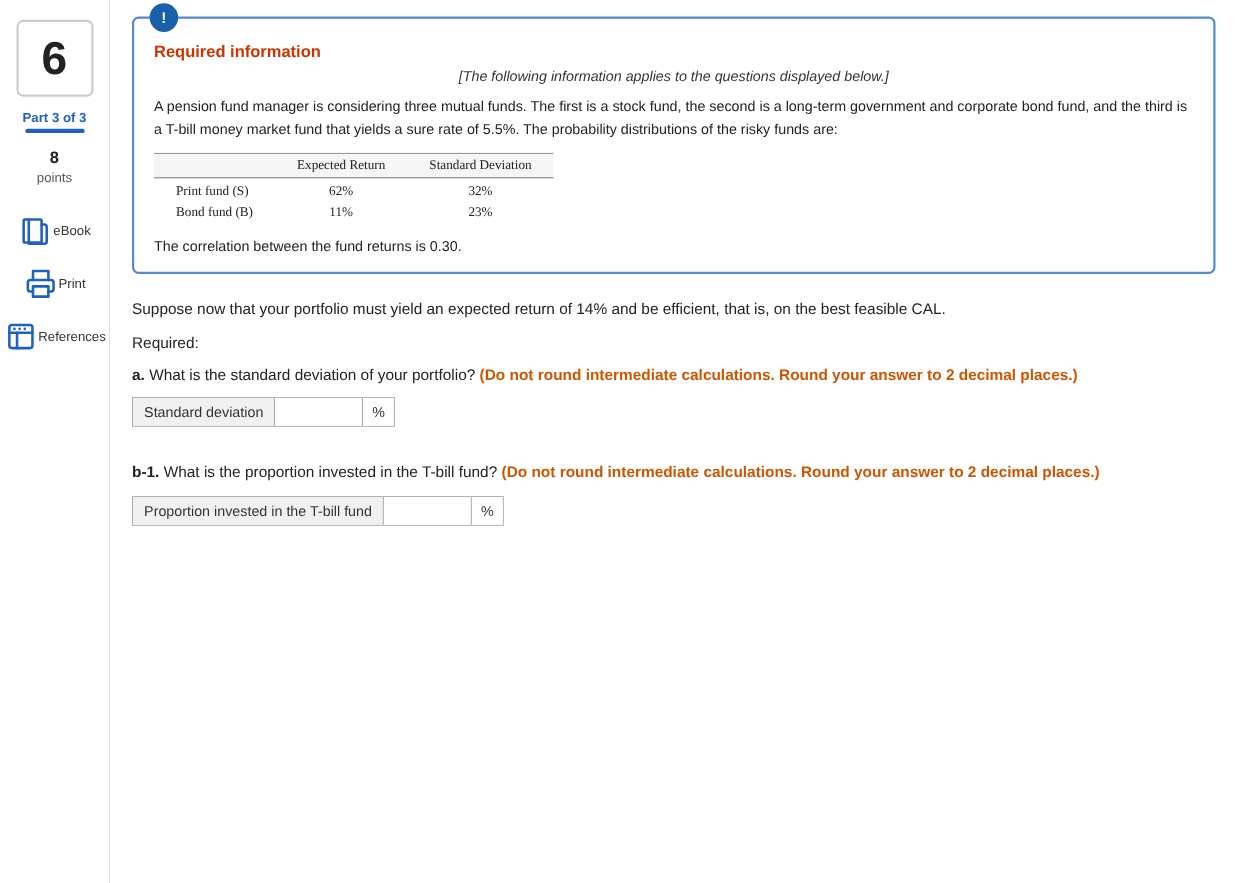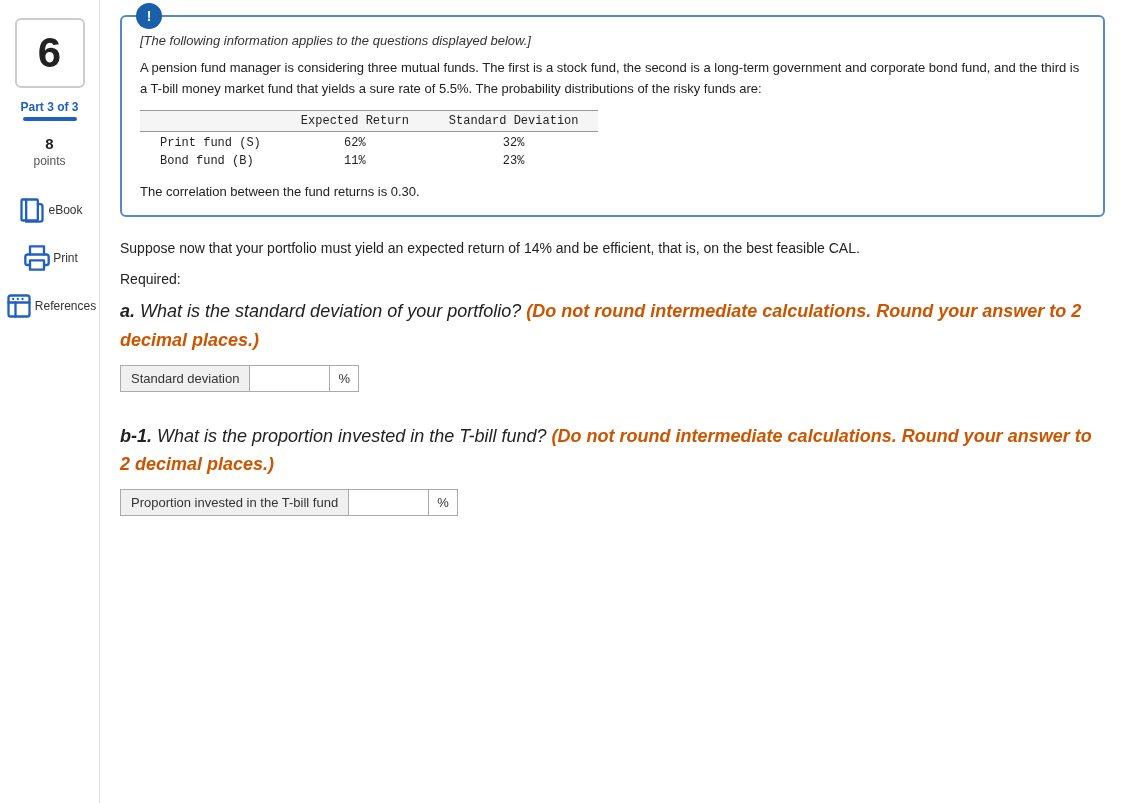--- a/index.html
+++ b/index.html
@@ -125,32 +125,33 @@
       font-size: 15px;
       margin-bottom: 6px;
       margin-top: 6px;
     }
 
     .info-subtitle {
       font-style: italic;
       color: #333;
       font-size: 13px;
       margin-bottom: 10px;
+      text-align: center;
     }
 
     .info-body {
       font-size: 13px;
       line-height: 1.6;
     }
 
     
     .fund-table {
       border-collapse: collapse;
       font-size: 12px;
-      font-family: Liberation Mono, monospace;
+      font-family: Liberation Serif, serif;
       margin: 10px 0 14px 0;
       width: auto;
     }
     .fund-table th {
       border-bottom: 1px solid #999;
       border-top: 1px solid #999;
       padding: 3px 20px;
       text-align: center;
       font-weight: normal;
       background: #f5f5f5;
@@ -178,24 +179,23 @@
       line-height: 1.6;
     }
 
     .required-label {
       font-weight: normal;
       font-size: 14px;
       margin-bottom: 10px;
     }
 
     .question-text {
-      font-size: 18px;
+      font-size: 14px;
       margin-bottom: 10px;
       line-height: 1.6;
-      font-style: italic;
     }
 
     .warning-text {
       color: #cc5500;
       font-weight: bold;
     }
 
     
     .input-row {
       display: flex;
@@ -293,20 +293,21 @@
       </svg>
     </div>
     <span class="sidebar-action-label">References</span>
   </div>
 </div>
 
 <div id="main">
 
   <div class="info-box">
     <div class="info-box-badge">!</div>
+    <div class="info-title">Required information</div>
     <div class="info-subtitle">[The following information applies to the questions displayed below.]</div>
     <div class="info-body">A pension fund manager is considering three mutual funds. The first is a stock fund, the second is a long-term government and corporate bond fund, and the third is a T-bill money market fund that yields a sure rate of 5.5%. The probability distributions of the risky funds are:</div>
 
     <table class="fund-table">
       <thead>
         <tr>
           <th></th>
           <th>Expected Return</th>
           <th>Standard Deviation</th>
         </tr>

